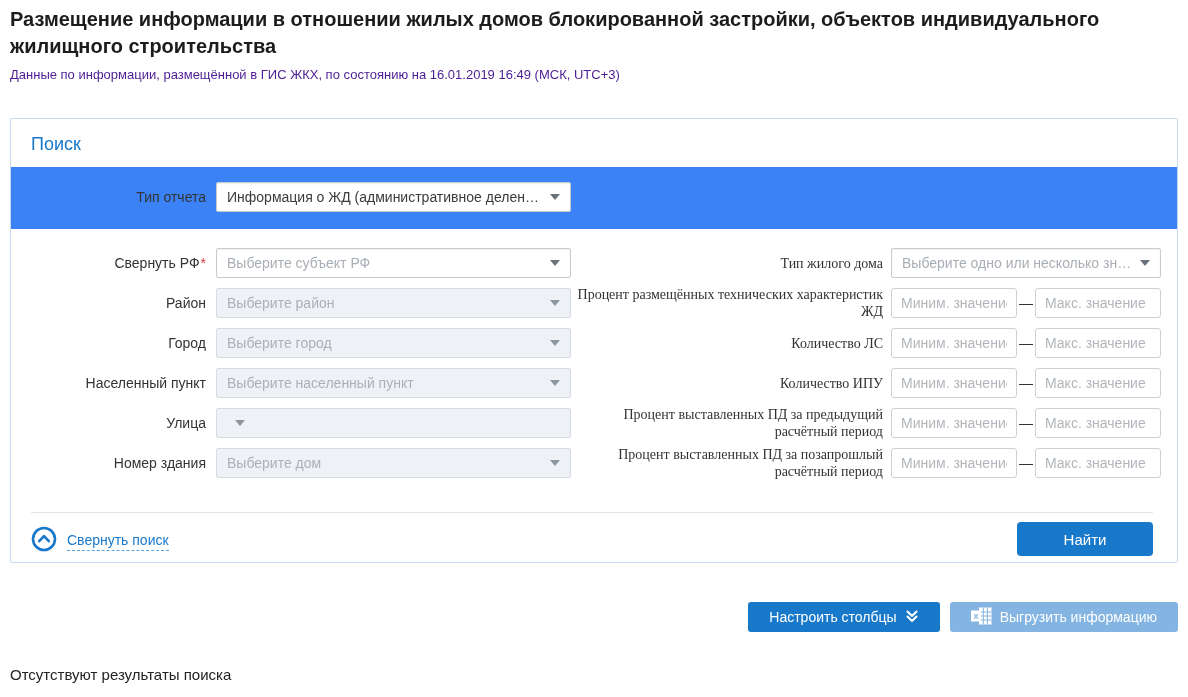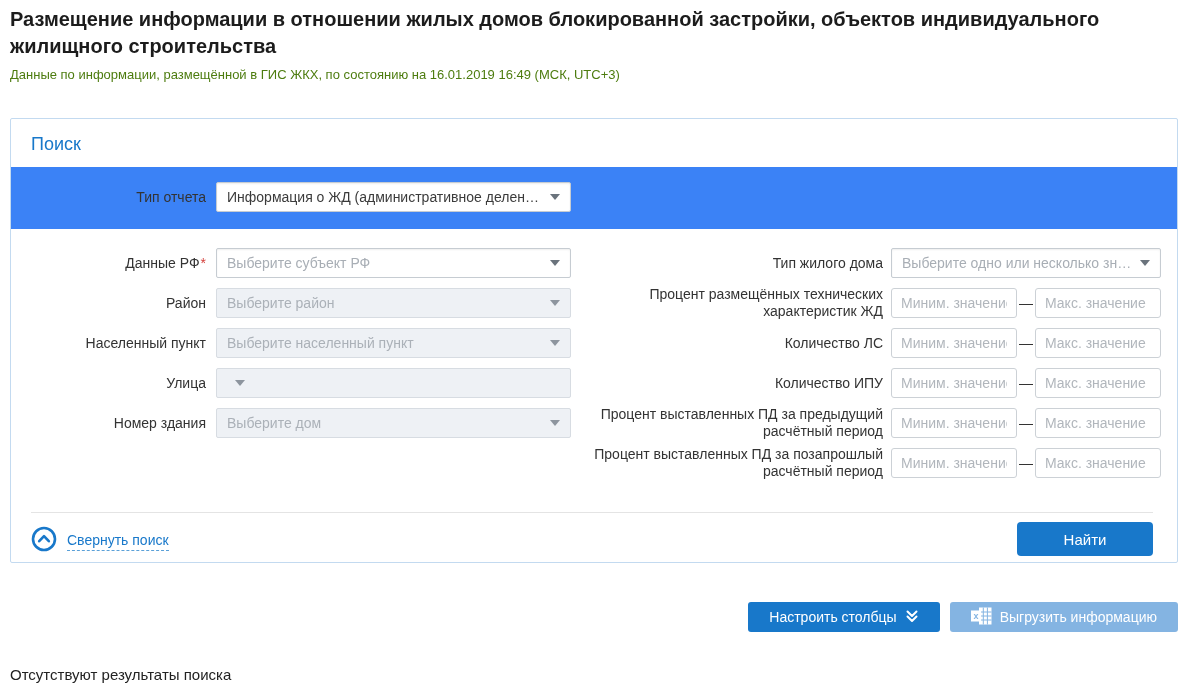--- a/index.html
+++ b/index.html
@@ -1,38 +1,38 @@
 <!DOCTYPE html>
 <html><head>
 <meta charset="utf-8">
 <style>
   * { margin:0; padding:0; box-sizing:border-box; }
   html,body { width:1188px; height:697px; background:#ffffff;
               font-family:"Liberation Sans", sans-serif; position:relative; overflow:hidden; }
 
   .page-title { position:absolute; left:10px; top:6px; width:1172px;
                 font-size:20px; font-weight:bold; color:#1c1c1c; line-height:27px; }
-  .page-subtitle { position:absolute; left:10px; top:67px; font-size:13px; color:#4d7c0f; }
+  .page-subtitle { position:absolute; left:10px; top:67px; font-size:13px; color:#4c1d95; }
 
   .panel { position:absolute; left:10px; top:118px; width:1168px; height:445px;
            border:1px solid #c3daf0; border-radius:2px; background:#fff; }
   .panel-header { padding:15px 20px 12px; font-size:18px; color:#1878ca; }
 
   .band { background:#3b82f6; padding:15px 0 17px; }
 
   .frow { display:flex; align-items:center; height:30px; margin-bottom:10px; }
   .frow:last-child { margin-bottom:0; }
   .lbl { width:185px; margin-left:10px; text-align:right; font-size:14px;
          color:#333; line-height:17px; flex:none; }
   .req { color:#d43f3a; margin-left:1px; }
 
   .cols { display:flex; padding-top:19px; }
   .col-left { width:550px; flex:none; }
   .col-right { width:616px; flex:none; }
-  .col-right .lbl { width:322px; margin-left:0; }
+  .col-right .lbl { width:322px; margin-left:0;font-family:Liberation Serif, serif; }
 
   .select { height:30px; border:1px solid #c6ccd2; border-radius:2px; background:#fff;
             display:flex; align-items:center; padding:0 10px; margin-left:10px;
             width:355px; flex:none; box-shadow:inset 0 1px 2px rgba(0,0,0,.07); cursor:pointer; }
   .col-right .select { width:270px; margin-left:8px; }
   .select .ph { flex:1; font-size:14px; color:#a8aeb5; white-space:nowrap;
                 overflow:hidden; text-overflow:ellipsis; }
   .select.hasvalue .ph { color:#3b3b3b; }
   .select .arrow { width:0; height:0; border-left:5px solid transparent;
                    border-right:5px solid transparent; border-top:6px solid #6a737c;
@@ -82,30 +82,37 @@
       <div class="select hasvalue">
         <span class="ph">Информация о ЖД (административное деление)</span>
         <span class="arrow"></span>
       </div>
     </div>
   </div>
 
   <div class="cols">
     <div class="col-left">
       <div class="frow">
-        <div class="lbl"><span>Данные РФ</span><span class="req">*</span></div>
+        <div class="lbl"><span>Свернуть РФ</span><span class="req">*</span></div>
         <div class="select">
           <span class="ph">Выберите субъект РФ</span>
           <span class="arrow"></span>
         </div>
       </div>
       <div class="frow">
         <div class="lbl">Район</div>
         <div class="select disabled">
           <span class="ph">Выберите район</span>
+          <span class="arrow"></span>
+        </div>
+      </div>
+      <div class="frow">
+        <div class="lbl">Город</div>
+        <div class="select disabled">
+          <span class="ph">Выберите город</span>
           <span class="arrow"></span>
         </div>
       </div>
       <div class="frow">
         <div class="lbl">Населенный пункт</div>
         <div class="select disabled">
           <span class="ph">Выберите населенный пункт</span>
           <span class="arrow"></span>
         </div>
       </div>

